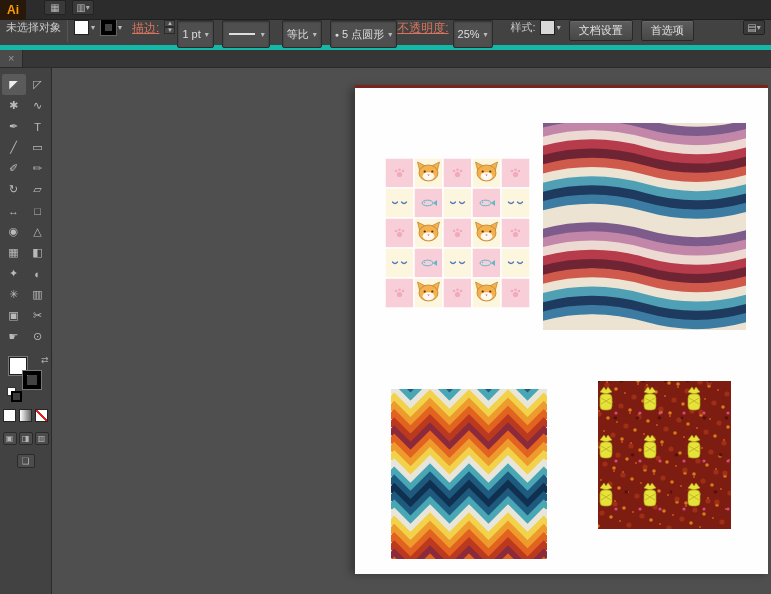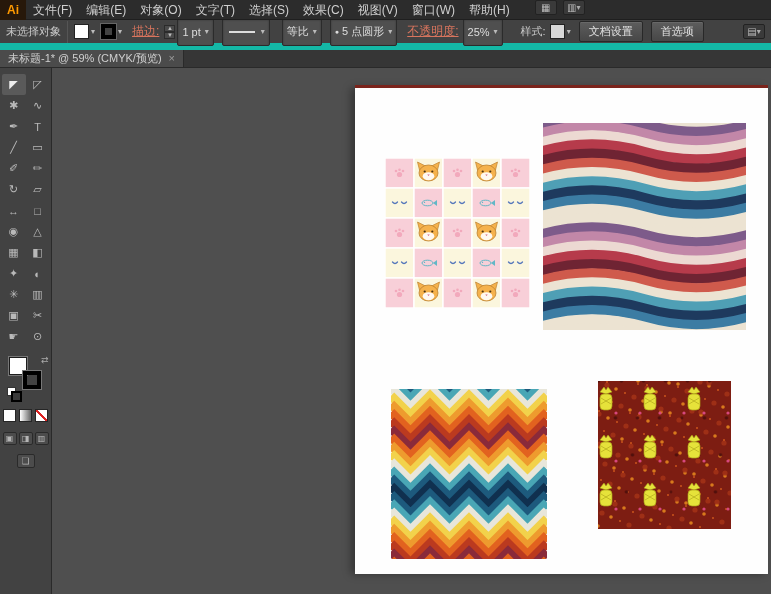--- a/index.html
+++ b/index.html
@@ -12,21 +12,21 @@
   .ai-logo{width:26px;height:20px;background:#27180a;color:#ff9a00;font-weight:bold;
     font-size:12px;display:flex;align-items:center;justify-content:center;}
   .menu-item{font-size:12px;color:#cfcfcf;padding:0 7px;line-height:20px;cursor:default;}
   .mb-icons{display:flex;align-items:center;margin-left:18px;gap:6px;}
   .mb-icon{width:22px;height:15px;background:#3a3a3a;border:1px solid #222;color:#bbb;
     font-size:10px;display:flex;align-items:center;justify-content:center;border-radius:2px;}
   .mb-arrow{font-size:8px;color:#aaa;}
 
   
   .controlbar{position:absolute;left:0;top:20px;width:771px;height:30px;background:#424242;
-    border-bottom:7px solid #14b8a6;display:flex;align-items:center;padding:0 6px;z-index:29;}
+    border-bottom:5px solid #14b8a6;display:flex;align-items:flex-start;padding:0 6px;z-index:29;}
   .cb-label{font-size:11px;color:#c9c9c9;white-space:nowrap;}
   .cb-link{font-size:12px;color:#d9755e;text-decoration:underline;white-space:nowrap;cursor:pointer;}
   .cb-sep{width:1px;height:22px;background:#2e2e2e;border-right:1px solid #555;margin:0 6px;}
   .combo{display:flex;align-items:center;background:#4f4f4f;border:1px solid #2b2b2b;
     height:28px;padding:0 4px;color:#ddd;font-size:11px;white-space:nowrap;border-radius:2px;
     box-shadow:inset 0 1px 2px rgba(0,0,0,.35);}
   .combo .arrow{font-size:8px;color:#bbb;margin-left:4px;}
   .swatch-combo{display:flex;align-items:center;gap:2px;cursor:pointer;}
   .swatch-box{width:15px;height:15px;border:1px solid #222;background:#fff;}
   .swatch-box.stroke{background:#424242;border:4px solid #000;outline:1px solid #666;}
@@ -83,31 +83,20 @@
     box-shadow:-4px 0 8px rgba(0,0,0,.35);}
   .bleed-line{position:absolute;left:0;top:-3px;width:100%;height:3px;background:#7b241c;}
   .pattern-swatch{position:absolute;cursor:pointer;}
   .pattern-swatch svg{display:block;}
 </style>
 </head>
 <body>
 
 <div class="menubar">
   <div class="ai-logo">Ai</div>
-  <div style="display:flex">
-      <span class="menu-item">文件(F)</span>
-      <span class="menu-item">编辑(E)</span>
-      <span class="menu-item">对象(O)</span>
-      <span class="menu-item">文字(T)</span>
-      <span class="menu-item">选择(S)</span>
-      <span class="menu-item">效果(C)</span>
-      <span class="menu-item">视图(V)</span>
-      <span class="menu-item">窗口(W)</span>
-      <span class="menu-item">帮助(H)</span>
-    </div>
   <div class="mb-icons">
     <div class="mb-icon">▦</div>
     <div class="mb-icon">▥ <span class="mb-arrow">▾</span></div>
   </div>
 </div>
 
 <div class="controlbar">
   <span class="cb-label">未选择对象</span>
   <span class="cb-sep"></span>
 
@@ -138,21 +127,21 @@
     <span>等比</span>
     <span class="arrow">▾</span>
   </span>
 
   <span class="combo" style="margin-left:8px">
     <span class="brush-dot">●</span>
     <span>5 点圆形</span>
     <span class="arrow">▾</span>
   </span>
 
-  <span class="cb-link" style="margin-left:10px">不透明度:</span>
+  <span class="cb-link" style="">不透明度:</span>
   <span class="combo" style="margin-left:4px">
     <span>25%</span>
     <span class="arrow">▾</span>
   </span>
 
   <span class="cb-label" style="margin-left:18px">样式:</span>
   <span class="swatch-combo" style="margin-left:4px">
     <span class="swatch-box style"></span>
     <span class="arrow" style="font-size:8px;color:#bbb">▾</span>
   </span>
@@ -160,21 +149,20 @@
   <button class="cb-button">文档设置</button>
   <button class="cb-button">首选项</button>
 
   <span class="cb-right">
     <span class="mb-icon">▤ <span class="mb-arrow">▾</span></span>
   </span>
 </div>
 
 <div class="tabbar">
   <div class="doc-tab">
-    <span class="tab-label">未标题-1* @ 59% (CMYK/预览)</span>
     <span class="tab-close">×</span>
   </div>
 </div>
 
 <div class="toolpanel">
   <div class="tools-grid">
       <div class="tool active">◤</div>
       <div class="tool">◸</div>
       <div class="tool">✱</div>
       <div class="tool">∿</div>

